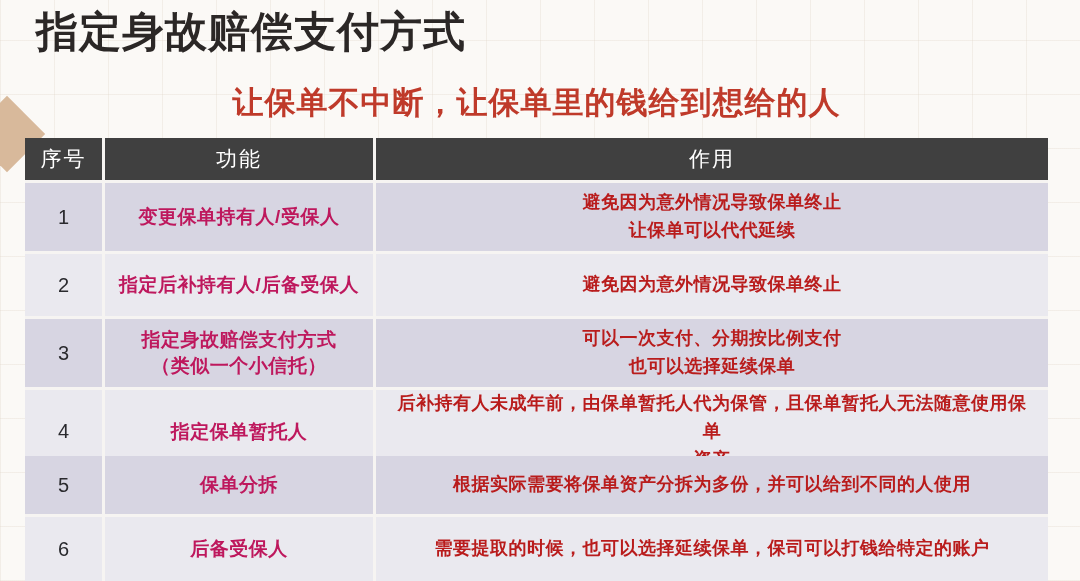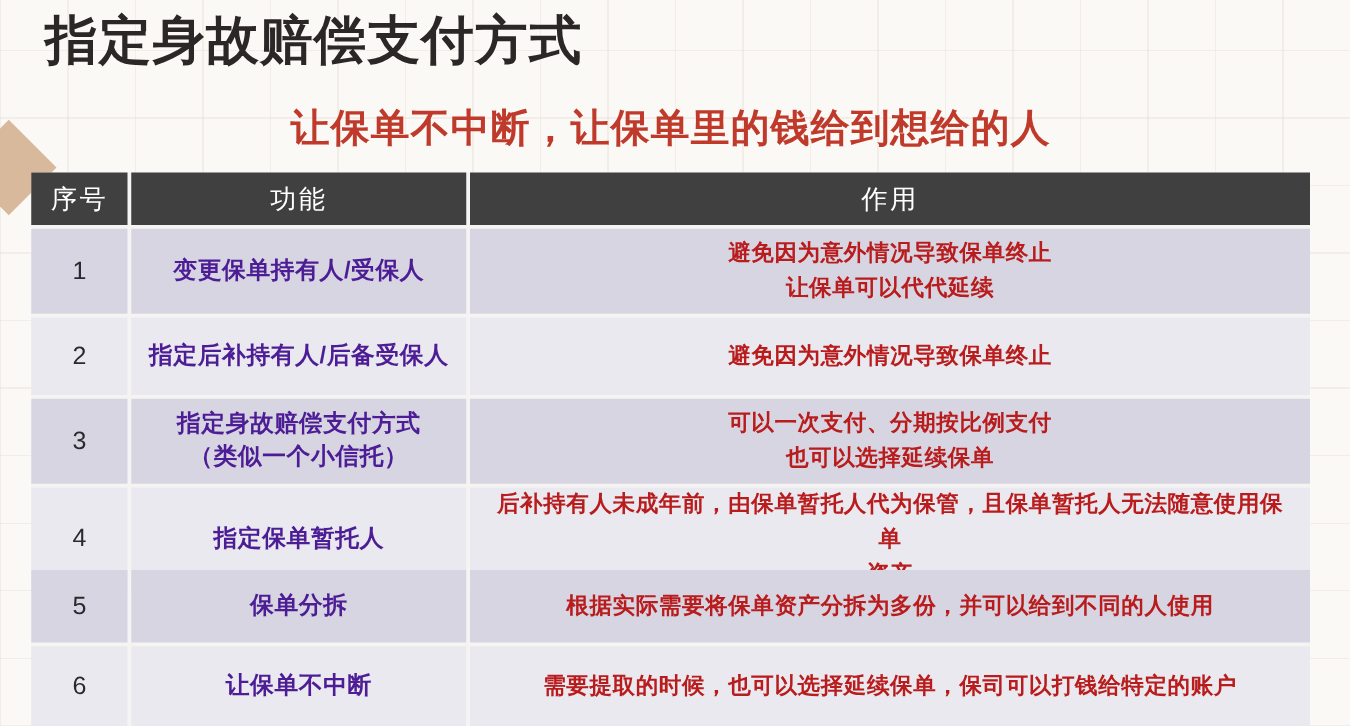--- a/index.html
+++ b/index.html
@@ -49,21 +49,21 @@
   .thead > div{
     background:#404040;color:#ffffff;font-weight:normal;font-size:21px;
     letter-spacing:2px;
   }
   .r1{height:68px;} .r2{height:62px;} .r3{height:68px;}
   .r4{height:63px;} .r5{height:58px;} .r6{height:64px;}
   .odd  > div{background:#d7d5e2;}
   .even > div{background:#eae9ef;}
   .cell-no{font-size:20px;font-weight:500;color:#2a2a2e;}
   .cell-func{
-    font-size:19px;font-weight:bold;color:#4c1d95;
+    font-size:19px;font-weight:bold;color:#be185d;
     white-space:pre-line;line-height:1.35;letter-spacing:0.5px;
   }
   .cell-eff{
     font-size:18px;font-weight:bold;color:#b91c1c;
     white-space:pre-line;line-height:1.55;letter-spacing:0.5px;
     padding:0 14px;
   }
 </style>
 </head>
 <body>
@@ -111,18 +111,18 @@
     </div>
 
     <div class="trow r5 odd">
       <div class="cell-no">5</div>
       <div class="cell-func">保单分拆</div>
       <div class="cell-eff">根据实际需要将保单资产分拆为多份，并可以给到不同的人使用</div>
     </div>
 
     <div class="trow r6 even">
       <div class="cell-no">6</div>
-      <div class="cell-func">让保单不中断</div>
+      <div class="cell-func">后备受保人</div>
       <div class="cell-eff">需要提取的时候，也可以选择延续保单，保司可以打钱给特定的账户</div>
     </div>
 
   </div>
 </div>
 
 </body></html>

